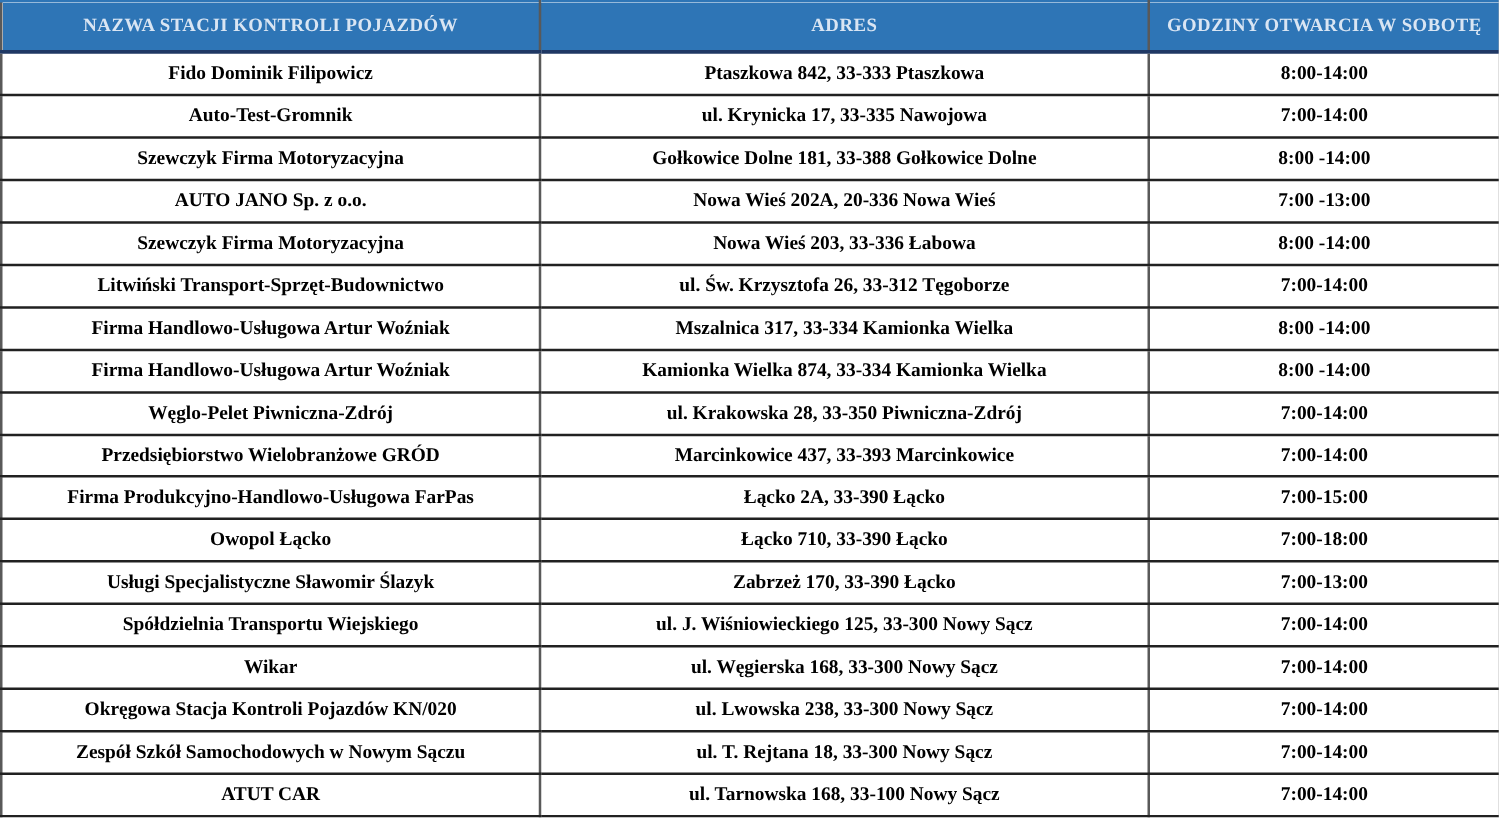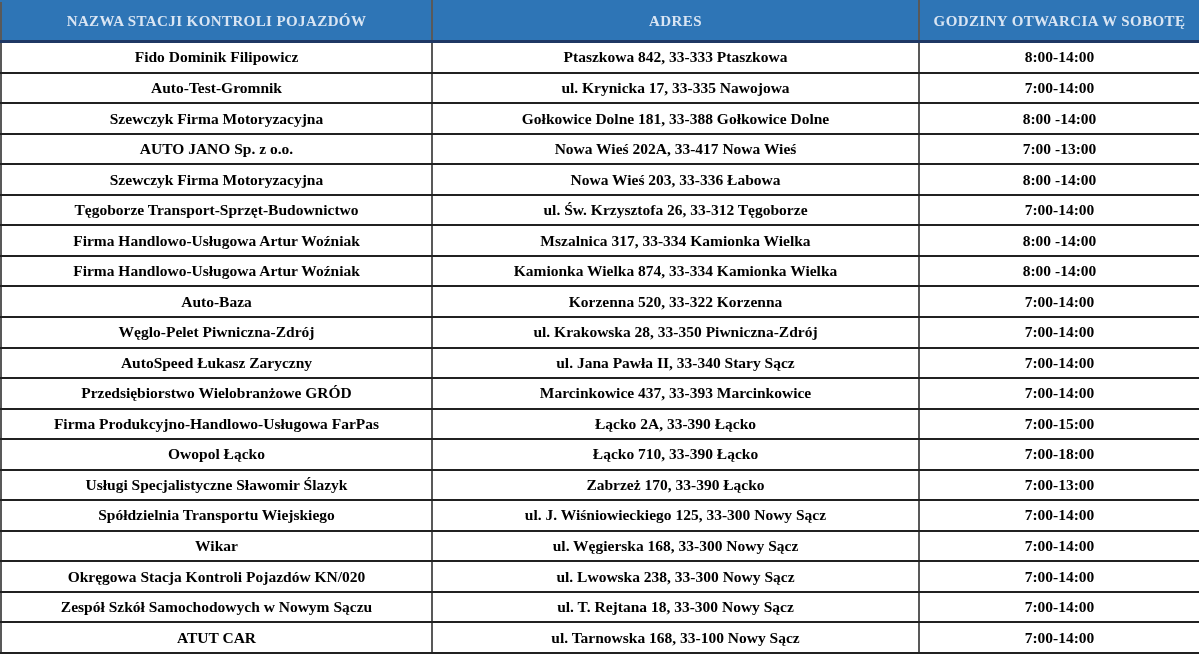--- a/index.html
+++ b/index.html
@@ -85,65 +85,55 @@
 
 
   <tr>
     <td>Szewczyk Firma Motoryzacyjna</td>
     <td>Gołkowice Dolne 181, 33-388 Gołkowice Dolne</td>
     <td>8:00 -14:00</td>
   </tr>
 
   <tr>
     <td>AUTO JANO Sp. z o.o.</td>
-    <td>Nowa Wieś 202A, 33-417 Nowa Wieś</td>
+    <td>Nowa Wieś 202A, 20-336 Nowa Wieś</td>
     <td>7:00 -13:00</td>
   </tr>
 
   <tr>
     <td>Szewczyk Firma Motoryzacyjna</td>
     <td>Nowa Wieś 203, 33-336 Łabowa</td>
     <td>8:00 -14:00</td>
   </tr>
 
   <tr>
-    <td>Tęgoborze Transport-Sprzęt-Budownictwo</td>
+    <td>Litwiński Transport-Sprzęt-Budownictwo</td>
     <td>ul. Św. Krzysztofa 26, 33-312 Tęgoborze</td>
     <td>7:00-14:00</td>
   </tr>
 
   <tr>
     <td>Firma Handlowo-Usługowa Artur Woźniak</td>
     <td>Mszalnica 317, 33-334 Kamionka Wielka</td>
     <td>8:00 -14:00</td>
   </tr>
 
   <tr>
     <td>Firma Handlowo-Usługowa Artur Woźniak</td>
     <td>Kamionka Wielka 874, 33-334 Kamionka Wielka</td>
     <td>8:00 -14:00</td>
   </tr>
 
-  <tr>
-    <td>Auto-Baza</td>
-    <td>Korzenna 520, 33-322 Korzenna</td>
-    <td>7:00-14:00</td>
-  </tr>
 
   <tr>
     <td>Węglo-Pelet Piwniczna-Zdrój</td>
     <td>ul. Krakowska 28, 33-350 Piwniczna-Zdrój</td>
     <td>7:00-14:00</td>
   </tr>
 
-  <tr>
-    <td>AutoSpeed Łukasz Zaryczny</td>
-    <td>ul. Jana Pawła II, 33-340 Stary Sącz</td>
-    <td>7:00-14:00</td>
-  </tr>
 
 
   <tr>
     <td>Przedsiębiorstwo Wielobranżowe GRÓD</td>
     <td>Marcinkowice 437, 33-393 Marcinkowice</td>
     <td>7:00-14:00</td>
   </tr>
 
   <tr>
     <td>Firma Produkcyjno-Handlowo-Usługowa FarPas</td>

